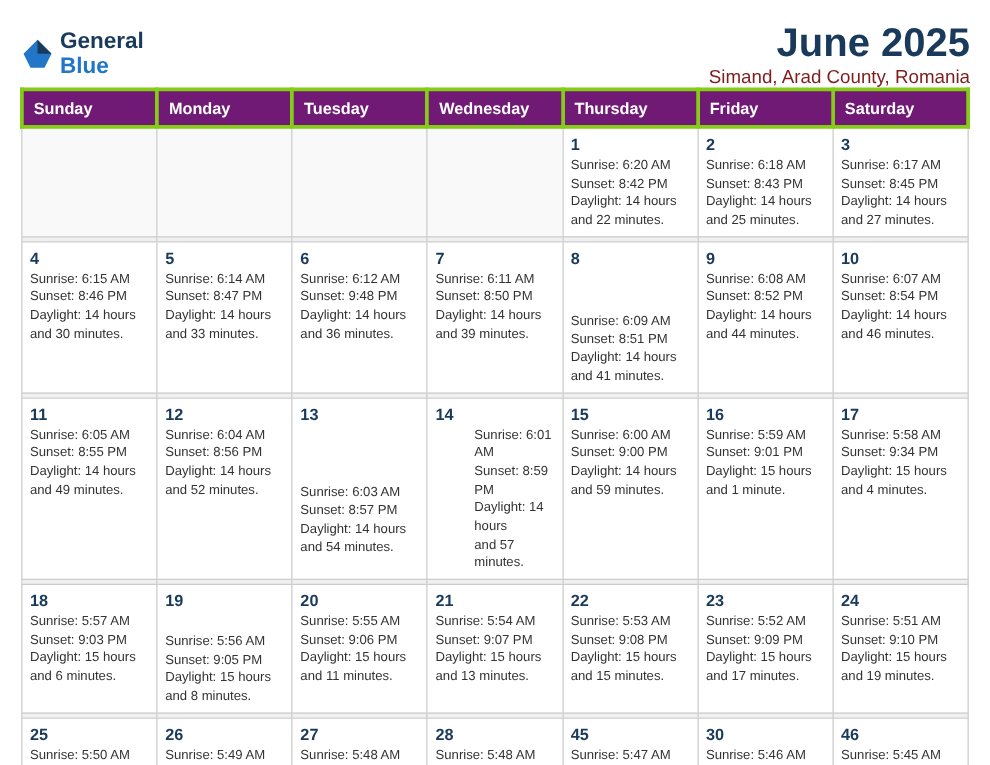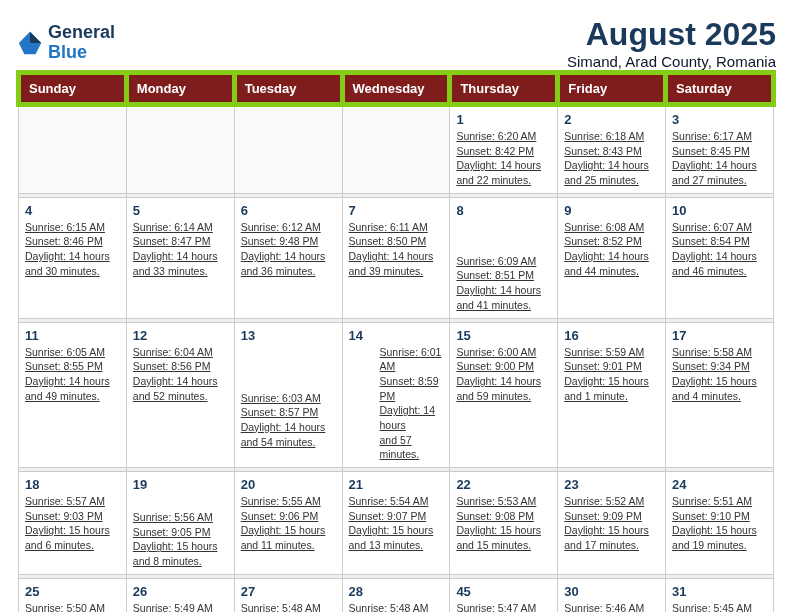--- a/index.html
+++ b/index.html
@@ -35,35 +35,35 @@
     .title-area {
       text-align: right;
     }
     .main-title {
       font-size: 32px;
       font-weight: bold;
       color: #1a3a5c;
     }
     .subtitle {
       font-size: 15px;
-      color: #0f172a;
+      color: #7f1d1d;
     }
     .calendar {
       width: 100%;
       border-collapse: collapse;
       border: 1px solid #ccc;
     }
     .calendar th {
-      background: #7f1d1d;
+      background: #701a75;
       color: #fff;
       font-size: 13px;
       font-weight: bold;
       padding: 6px 8px;
       text-align: left;
-      border: 5px solid #84cc16;
+      border: 3px solid #84cc16;
     }
     .calendar td {
       vertical-align: top;
       border: 1px solid #ccc;
       padding: 5px 6px;
       width: calc(100% / 7);
       min-height: 80px;
       background: #fff;
       font-size: 11px;
       color: #333;
@@ -75,21 +75,20 @@
       font-size: 13px;
       font-weight: bold;
       color: #1a3a5c;
       display: block;
       margin-bottom: 2px;
     }
     .day-info {
       font-size: 10.5px;
       color: #333;
       line-height: 1.4;
-      text-decoration: underline;
     }
     .row-separator td {
       background: #f0f0f0;
       height: 4px;
       padding: 0;
       border: 1px solid #ccc;
     }
   </style>
 </head>
 <body>
@@ -99,21 +98,21 @@
     <svg class="logo-icon" viewBox="0 0 40 40" xmlns="http://www.w3.org/2000/svg">
       <polygon points="20,4 36,20 28,36 12,36 4,20" fill="#2176c7"></polygon>
       <polygon points="20,4 36,20 20,20" fill="#1a3a5c"></polygon>
     </svg>
     <div class="logo-text">
       <div><span>General</span></div>
       <div><span class="blue">Blue</span></div>
     </div>
   </div>
   <div class="title-area">
-    <div class="main-title">August 2025</div>
+    <div class="main-title">June 2025</div>
     <div class="subtitle">Simand, Arad County, Romania</div>
   </div>
 </div>
 
 <table class="calendar">
   <thead>
     <tr>
     <th>Sunday</th>
         <th>Monday</th>
         <th>Tuesday</th>
@@ -377,21 +376,21 @@
 and 28 minutes.</div>
         </td>
         <td>
           <span class="day-num">30</span>
           <div class="day-info" style="white-space: pre-line;">Sunrise: 5:46 AM
 Sunset: 9:16 PM
 Daylight: 15 hours
 and 30 minutes.</div>
         </td>
         <td>
-          <span class="day-num">31</span>
+          <span class="day-num">46</span>
           <div class="day-info" style="white-space: pre-line;">Sunrise: 5:45 AM
 Sunset: 9:17 PM
 Daylight: 15 hours
 and 31 minutes.</div>
         </td>
       </tr>
     </tbody>
 </table>
 
 </body></html>

